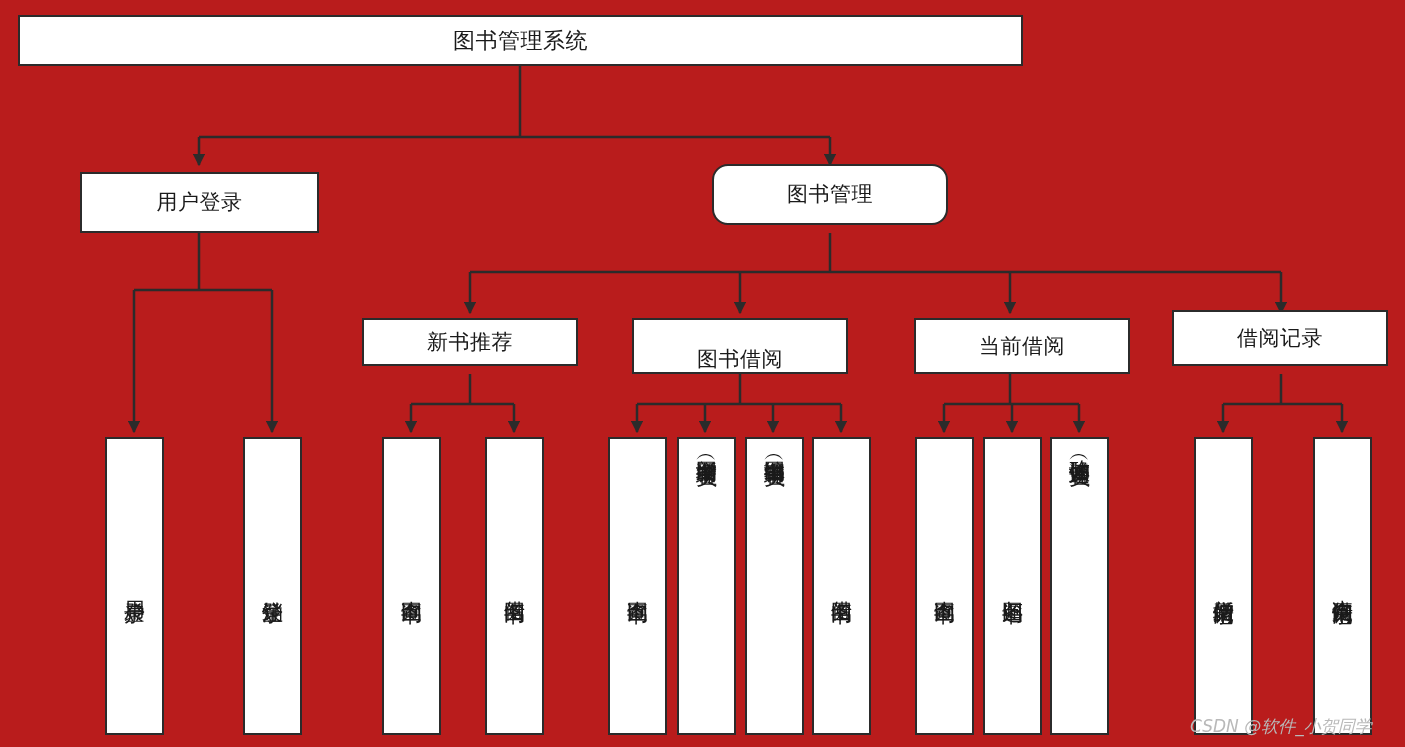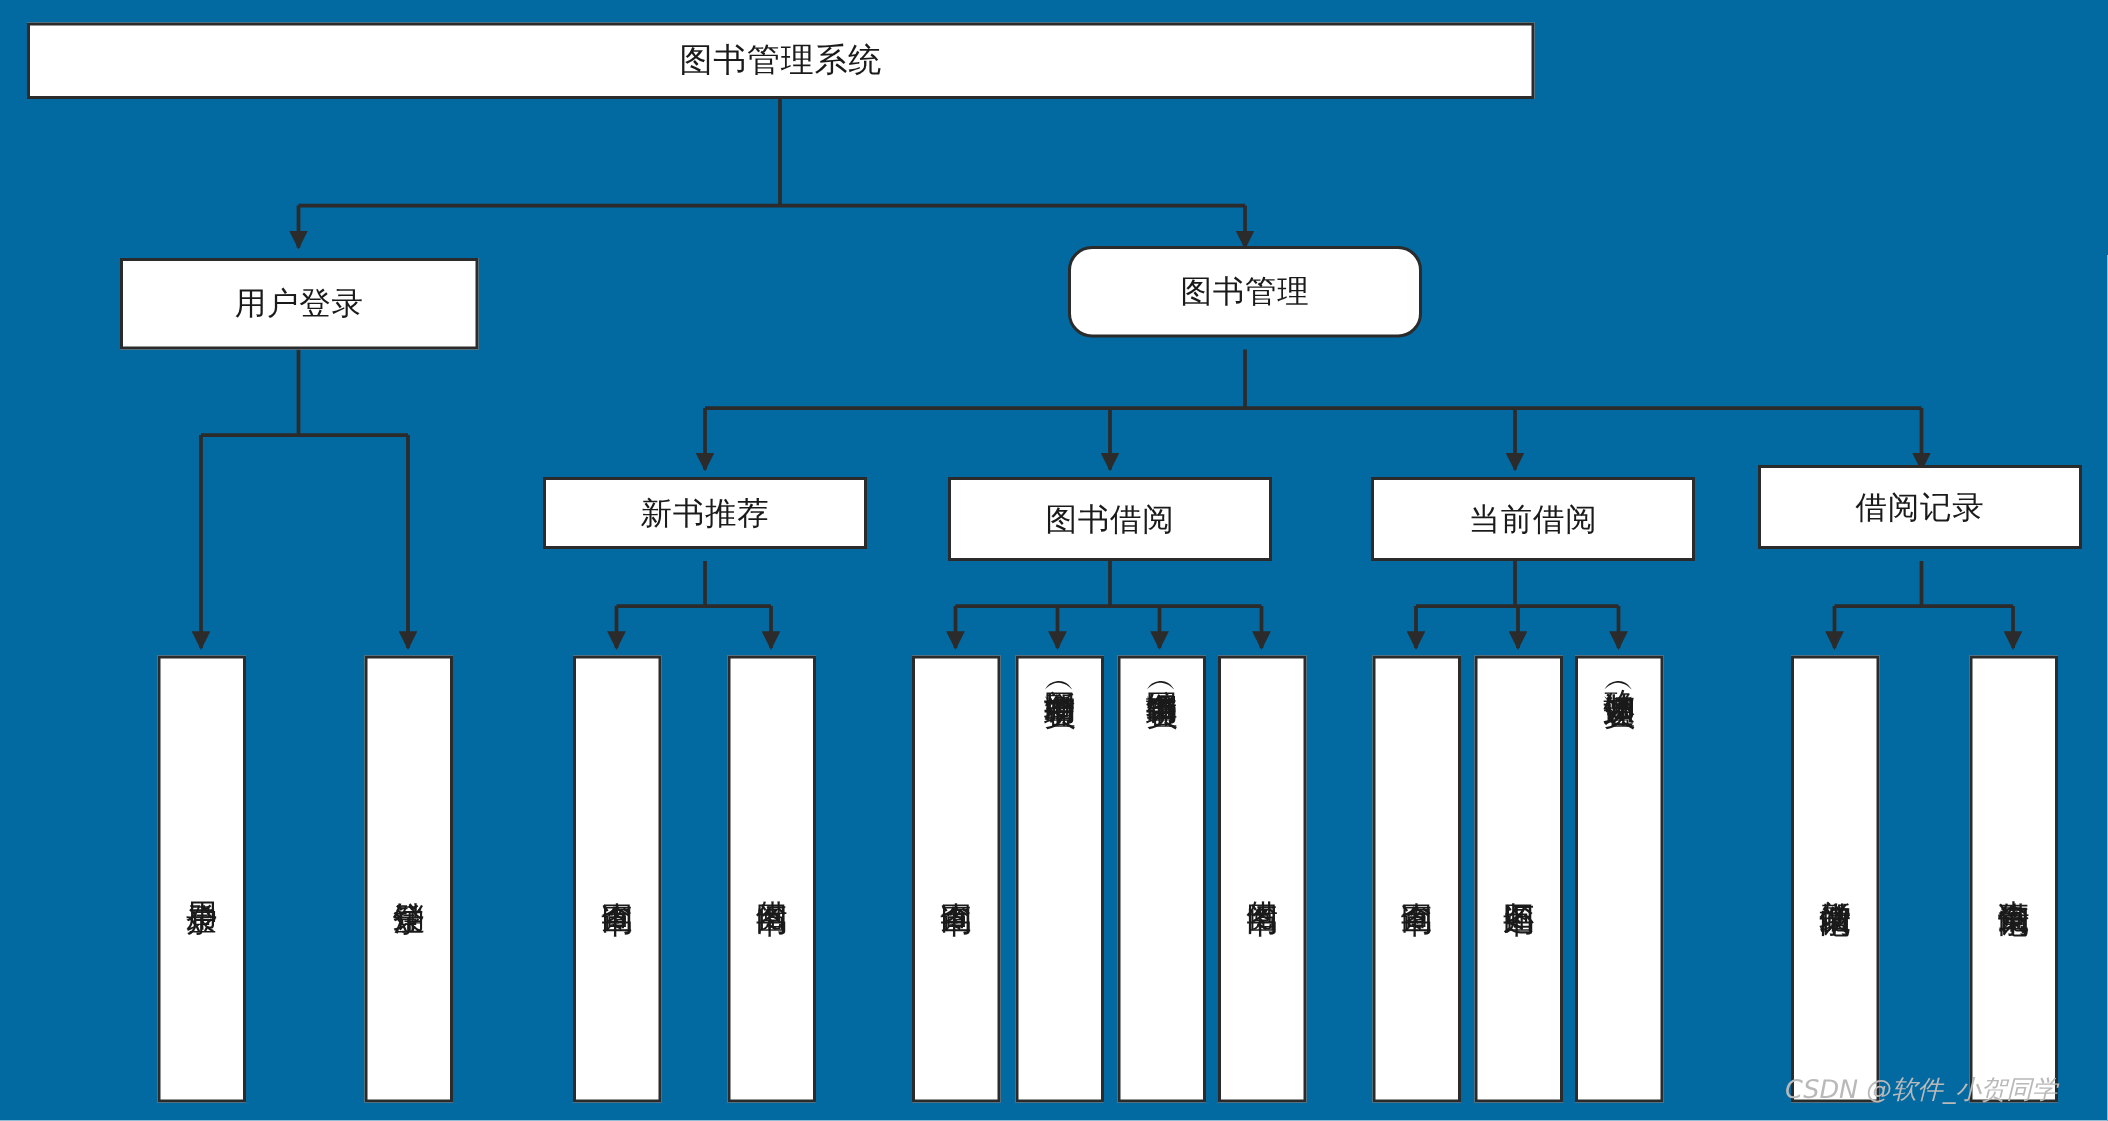--- a/index.html
+++ b/index.html
@@ -7,21 +7,21 @@
     padding: 0;
     background: #ffffff;
   }
   body {
     font-family: "DejaVu Sans", "Liberation Sans", sans-serif;
   }
   #canvas {
     position: relative;
     width: 1405px;
     height: 747px;
-    background: #0369a1;
+    background: #b91c1c;
     overflow: hidden;
   }
   svg.links {
     position: absolute;
     left: 0;
     top: 0;
     width: 1405px;
     height: 747px;
     pointer-events: none;
   }
@@ -141,21 +141,21 @@
   </div>
 
   <div class="node horiz" style="left:712px; top:164px; width:236px; height:61px;border-radius:16px;">
     <span class="node-label">图书管理</span>
   </div>
 
   <div class="node horiz" style="left:362px; top:318px; width:216px; height:48px;">
     <span class="node-label">新书推荐</span>
   </div>
 
-  <div class="node horiz" style="left:632px; top:318px; width:216px; height:56px;">
+  <div class="node horiz" style="left:632px; top:318px; width:216px; height:56px;align-items:flex-end;">
     <span class="node-label">图书借阅</span>
   </div>
 
   <div class="node horiz" style="left:902px; top:318px; width:216px; height:56px;margin-left:12px;">
     <span class="node-label">当前借阅</span>
   </div>
 
   <div class="node horiz" style="left:1172px; top:310px; width:216px; height:56px;">
     <span class="node-label">借阅记录</span>
   </div>

